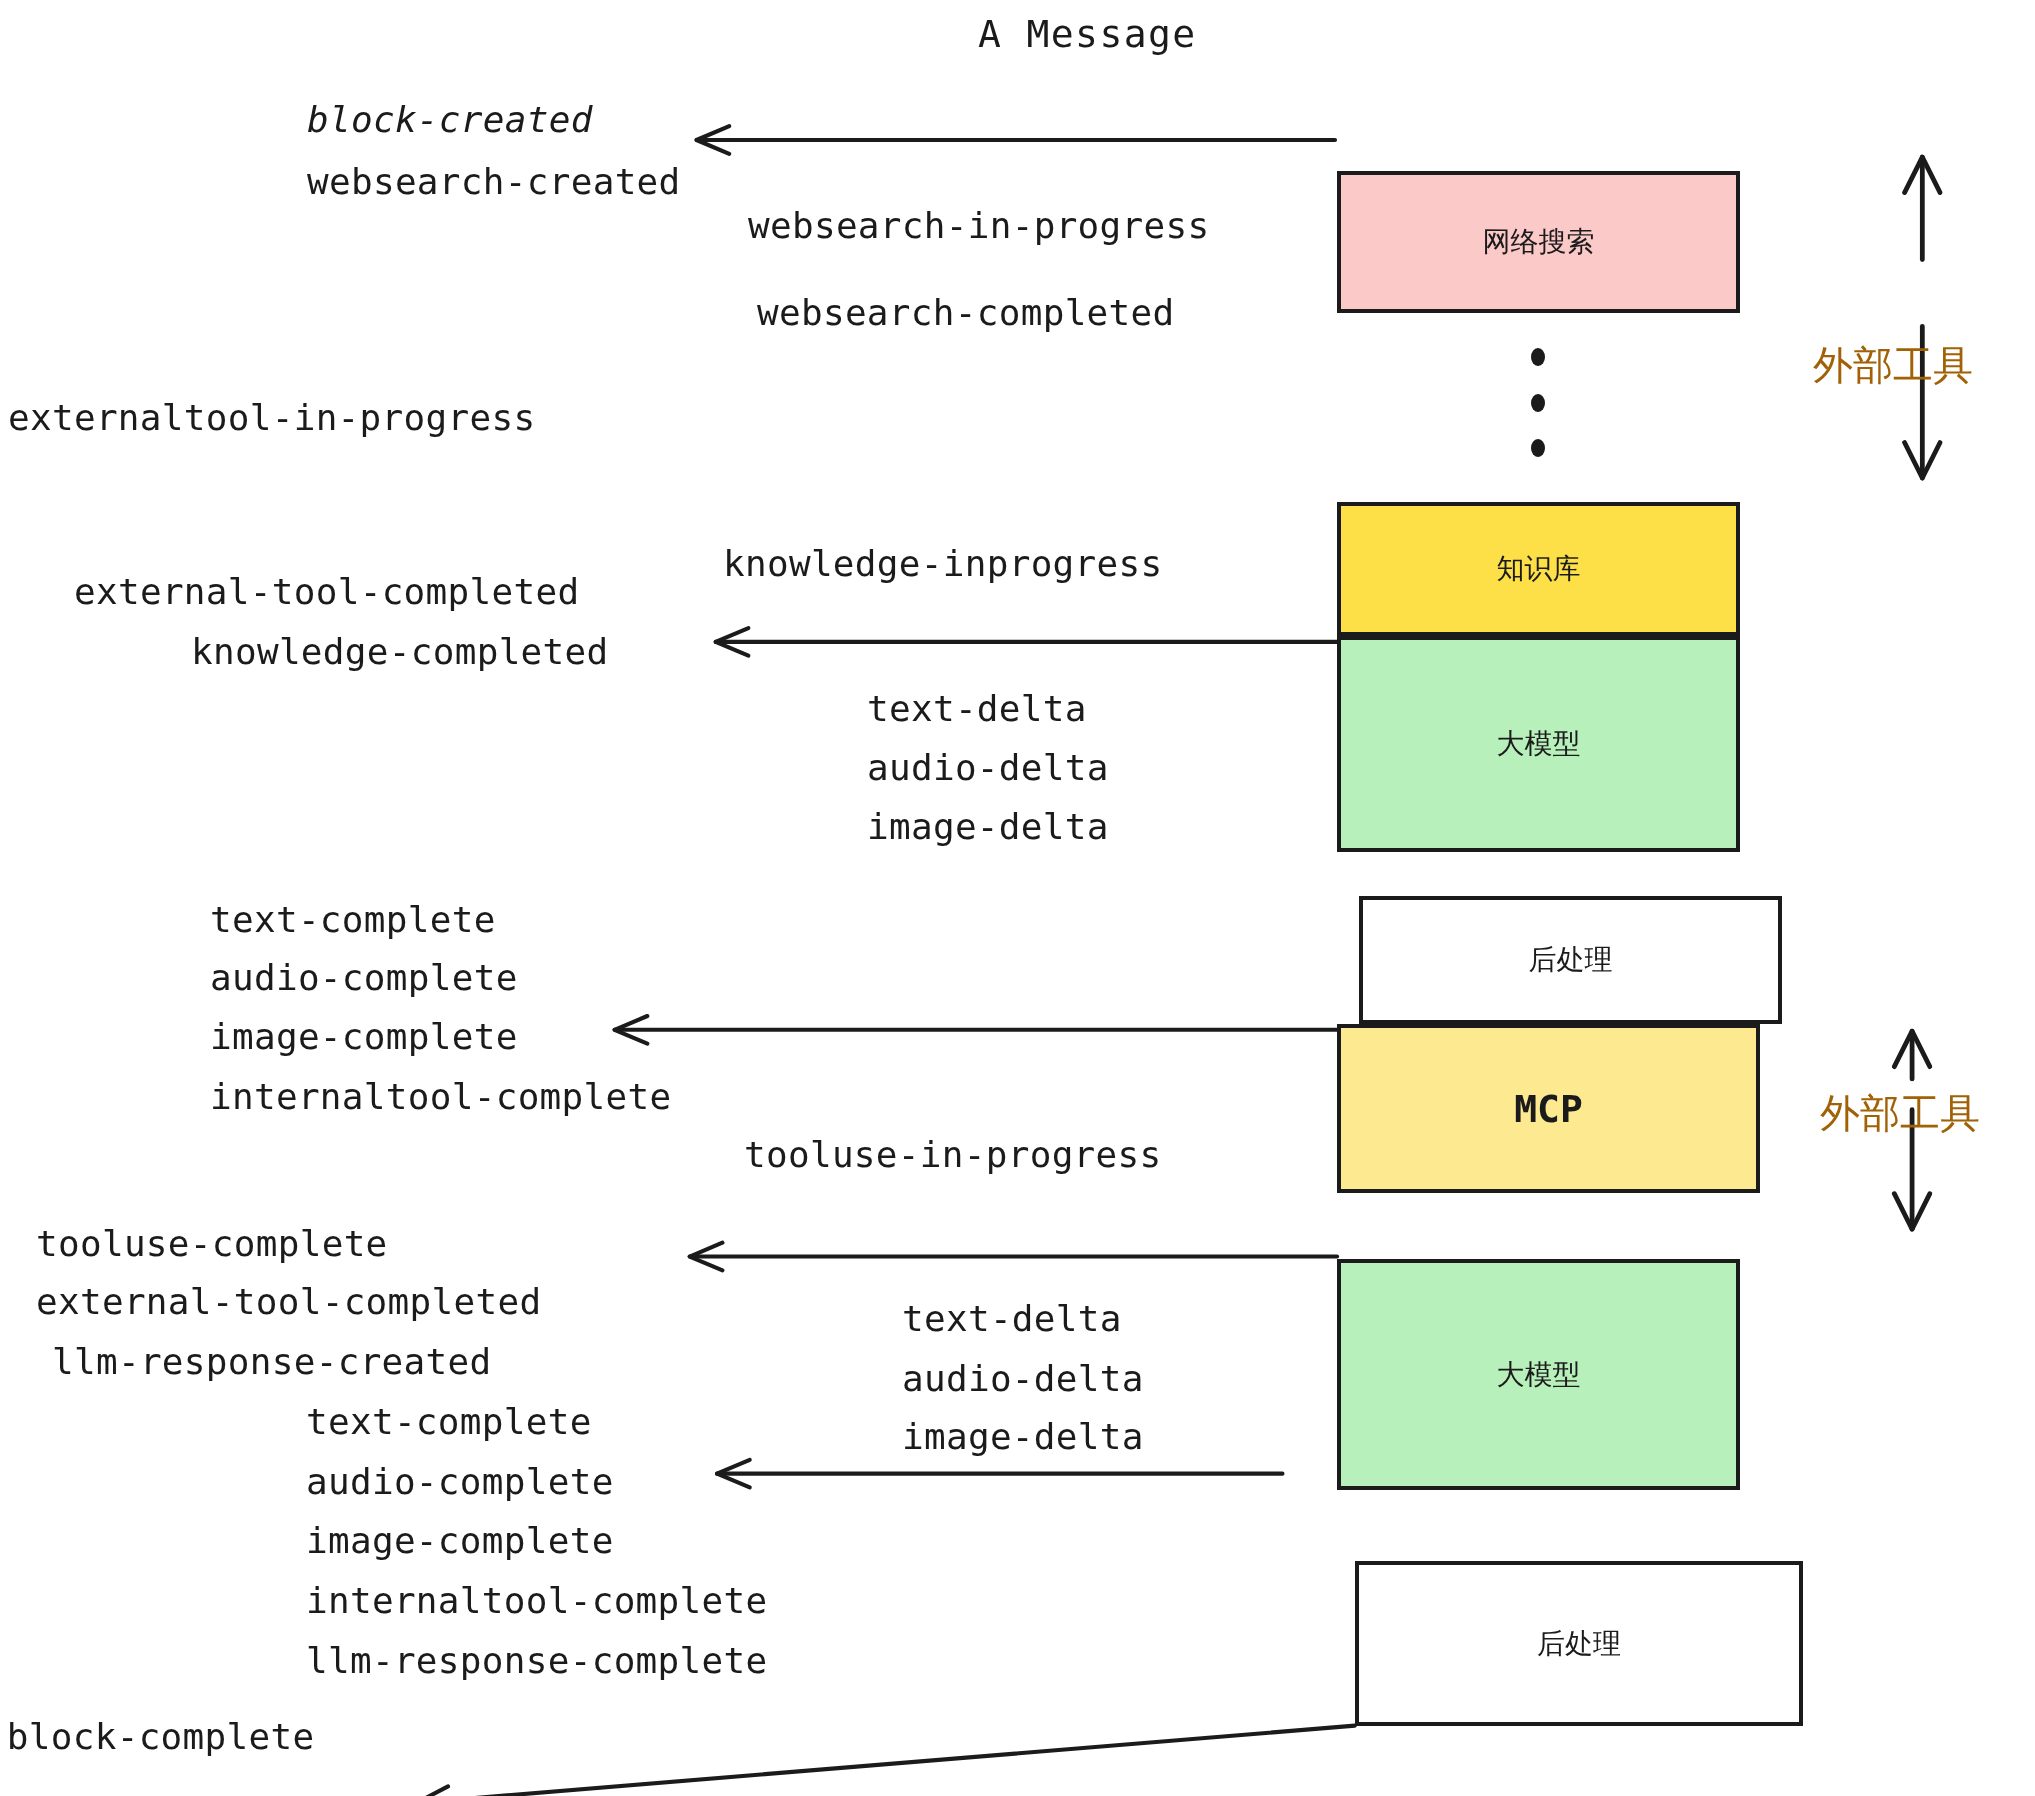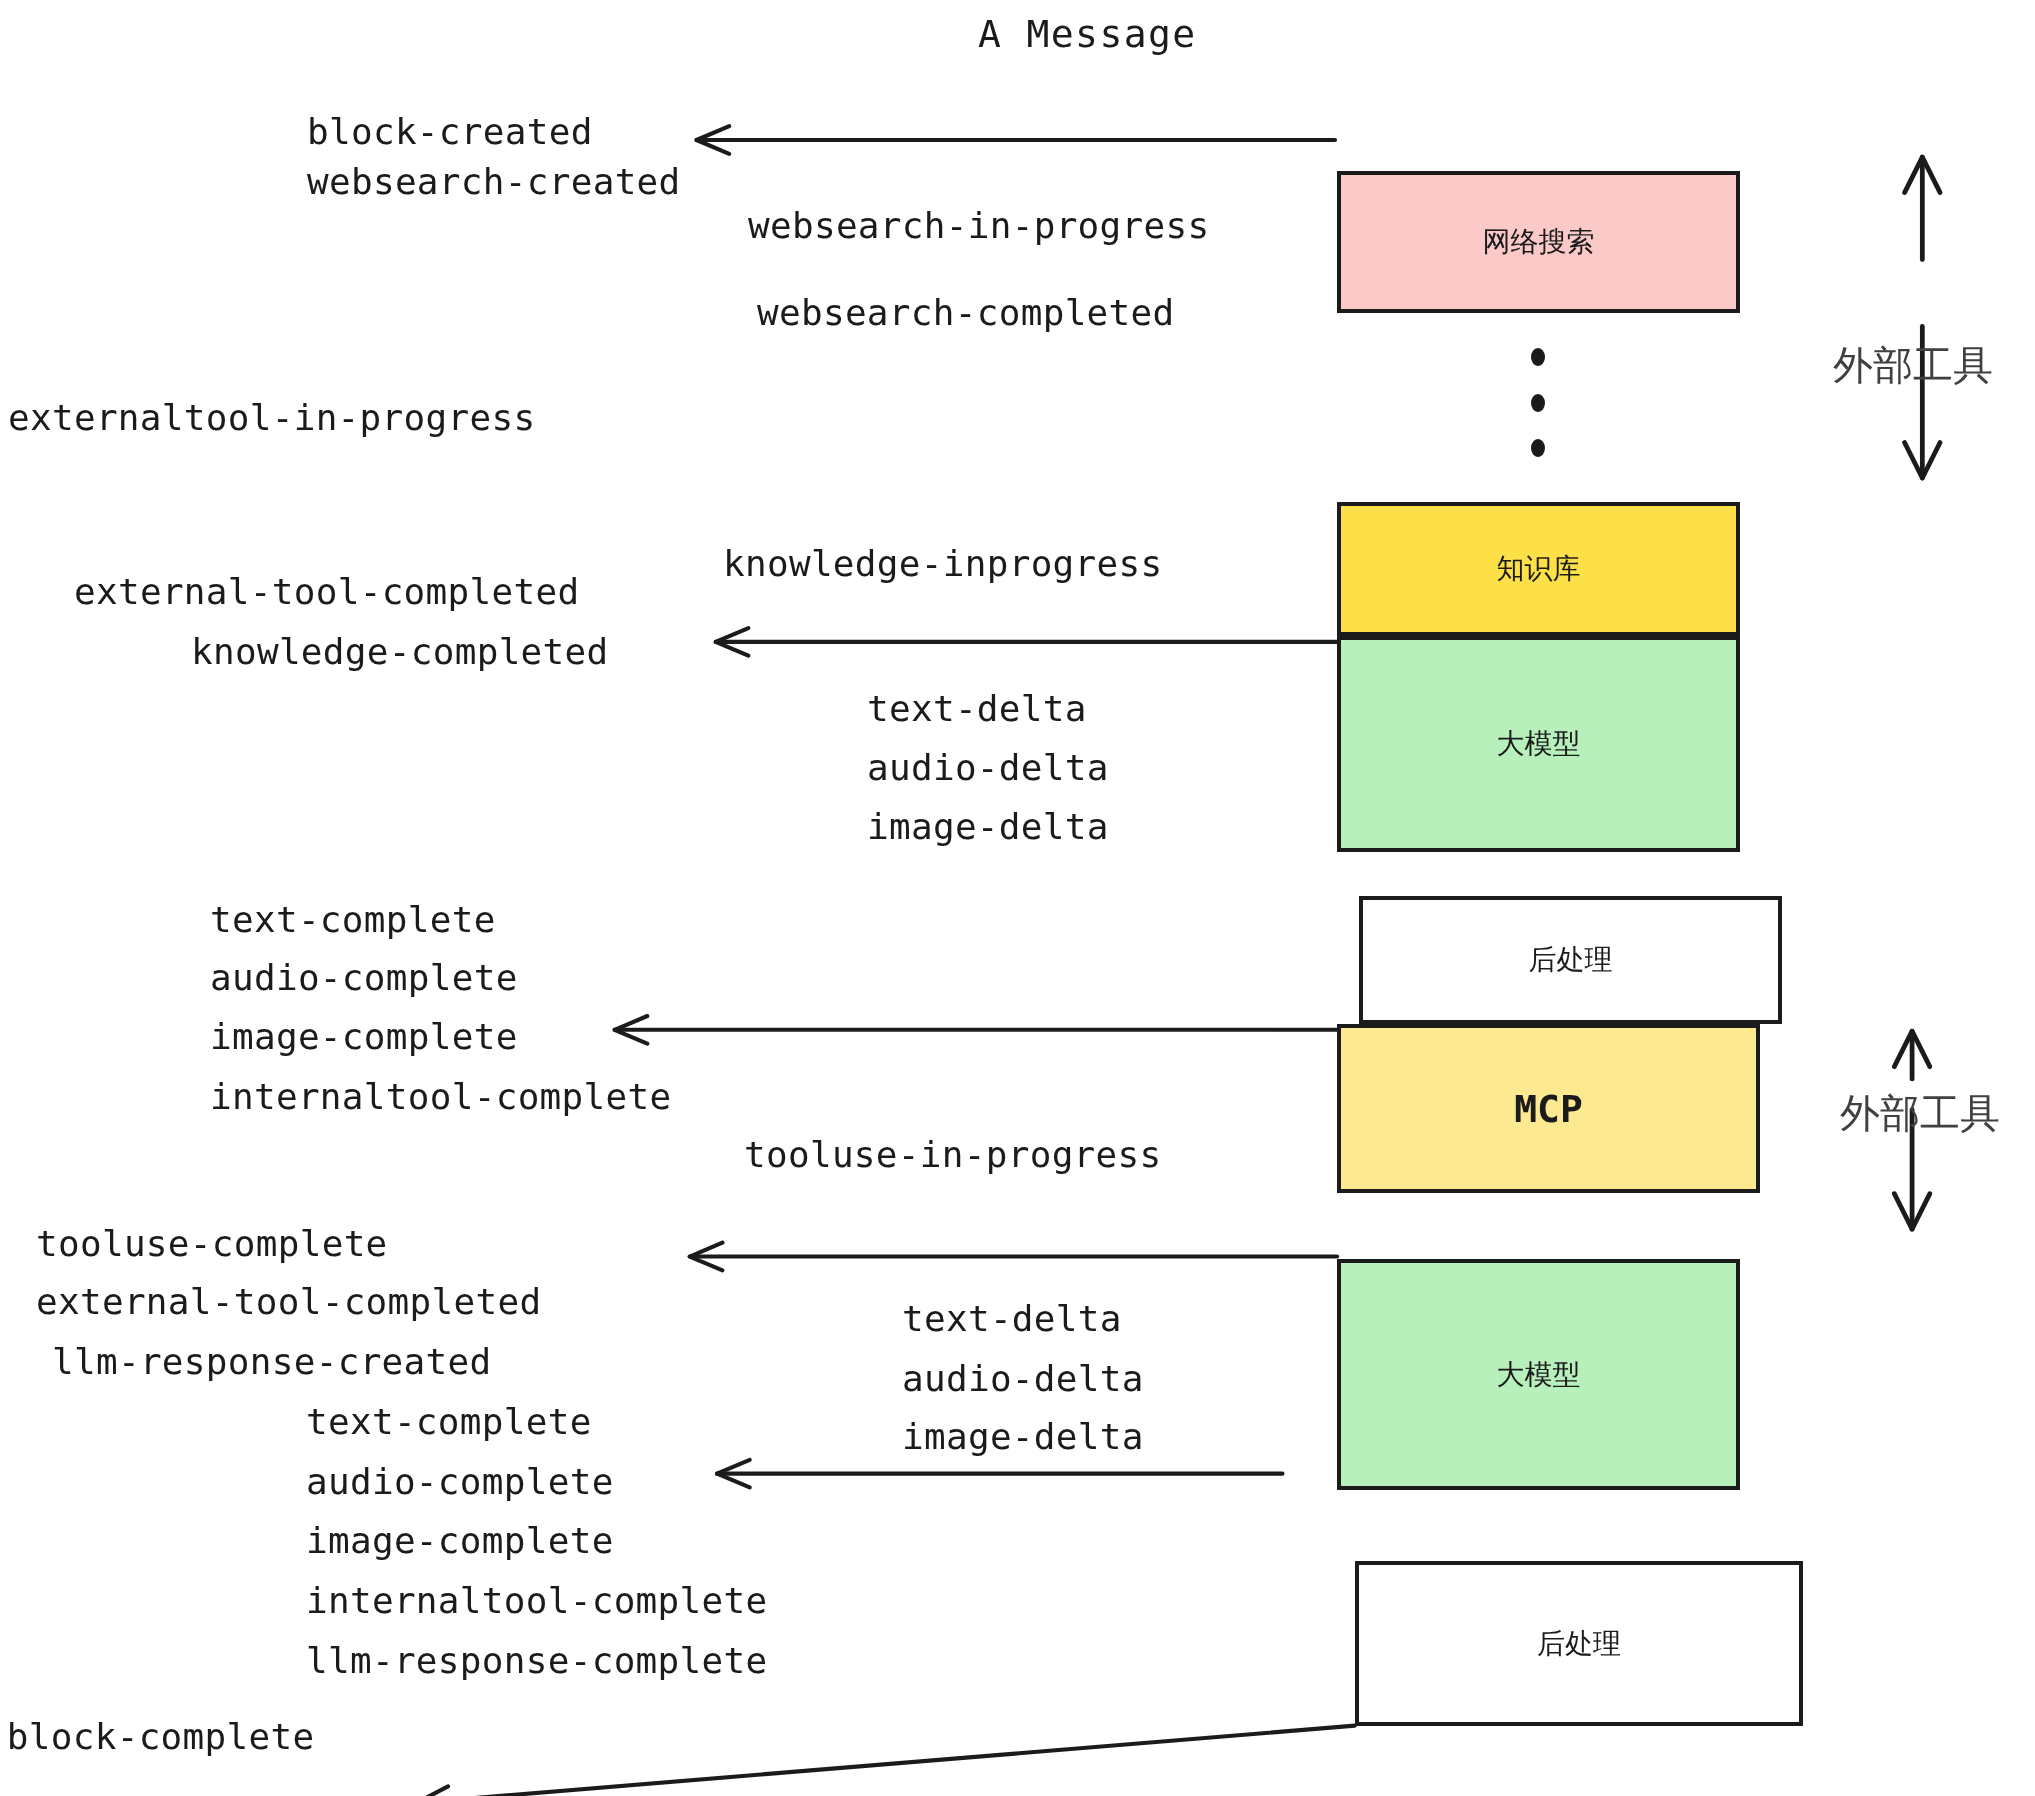--- a/index.html
+++ b/index.html
@@ -55,24 +55,23 @@
   .boxnode.mono {
     font-family: "DejaVu Sans Mono", "Liberation Mono", monospace;
     font-size: 38px;
     font-weight: bold;
     text-align: right;
   }
   .sidelabel {
     position: absolute;
     font-family: "DejaVu Sans", "Liberation Sans", sans-serif;
     font-size: 40px;
-    color: #404040;
+    color: #a16207;
     white-space: nowrap;
     line-height: 1;
-    margin-left: 20px;
   }
   .dotcol {
     position: absolute;
     display: flex;
     flex-direction: column;
     align-items: center;
     justify-content: space-between;
   }
   .dot {
     width: 13.7px;
@@ -155,21 +154,21 @@
       </div>
     </div>
 
   <div class="dotcol" id="ellipsis-holder" style="left: 1530px; top: 348px; width: 16.4px; height: 109px;">
       <div class="dot"></div>
       <div class="dot"></div>
       <div class="dot"></div>
     </div>
 
   <div id="event-layer">
-      <div class="evt" style="left: 307px; top: 114px;">block-created</div>
+      <div class="evt" style="left: 307px; top: 102px; font-style: italic;">block-created</div>
       <div class="evt" style="left: 307px; top: 164px;">websearch-created</div>
       <div class="evt" style="left: 748px; top: 208px;">websearch-in-progress</div>
       <div class="evt" style="left: 757px; top: 295px;">websearch-completed</div>
       <div class="evt" style="left: 8px; top: 400px;">externaltool-in-progress</div>
       <div class="evt" style="left: 723px; top: 546px;">knowledge-inprogress</div>
       <div class="evt" style="left: 74px; top: 574px;">external-tool-completed</div>
       <div class="evt" style="left: 191px; top: 634px;">knowledge-completed</div>
       <div class="evt" style="left: 867px; top: 691px;">text-delta</div>
       <div class="evt" style="left: 867px; top: 750px;">audio-delta</div>
       <div class="evt" style="left: 867px; top: 809px;">image-delta</div>

